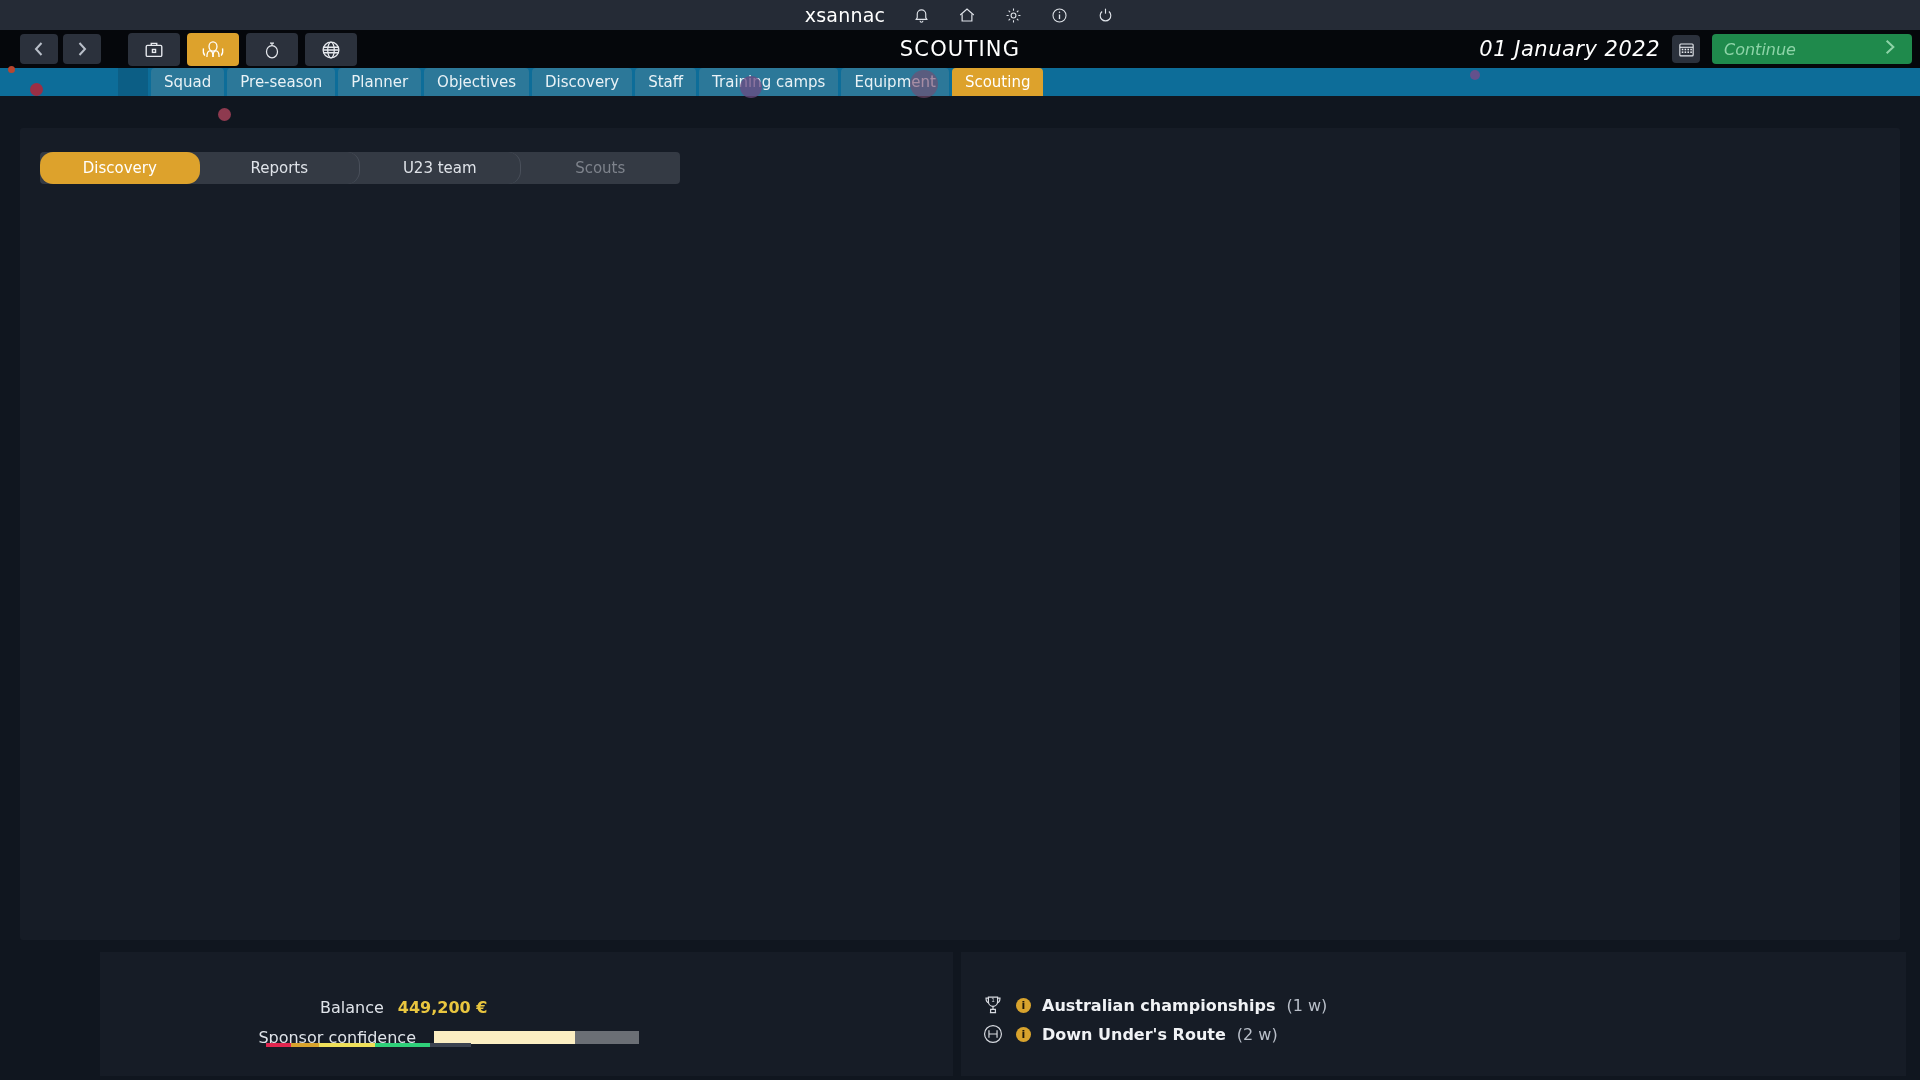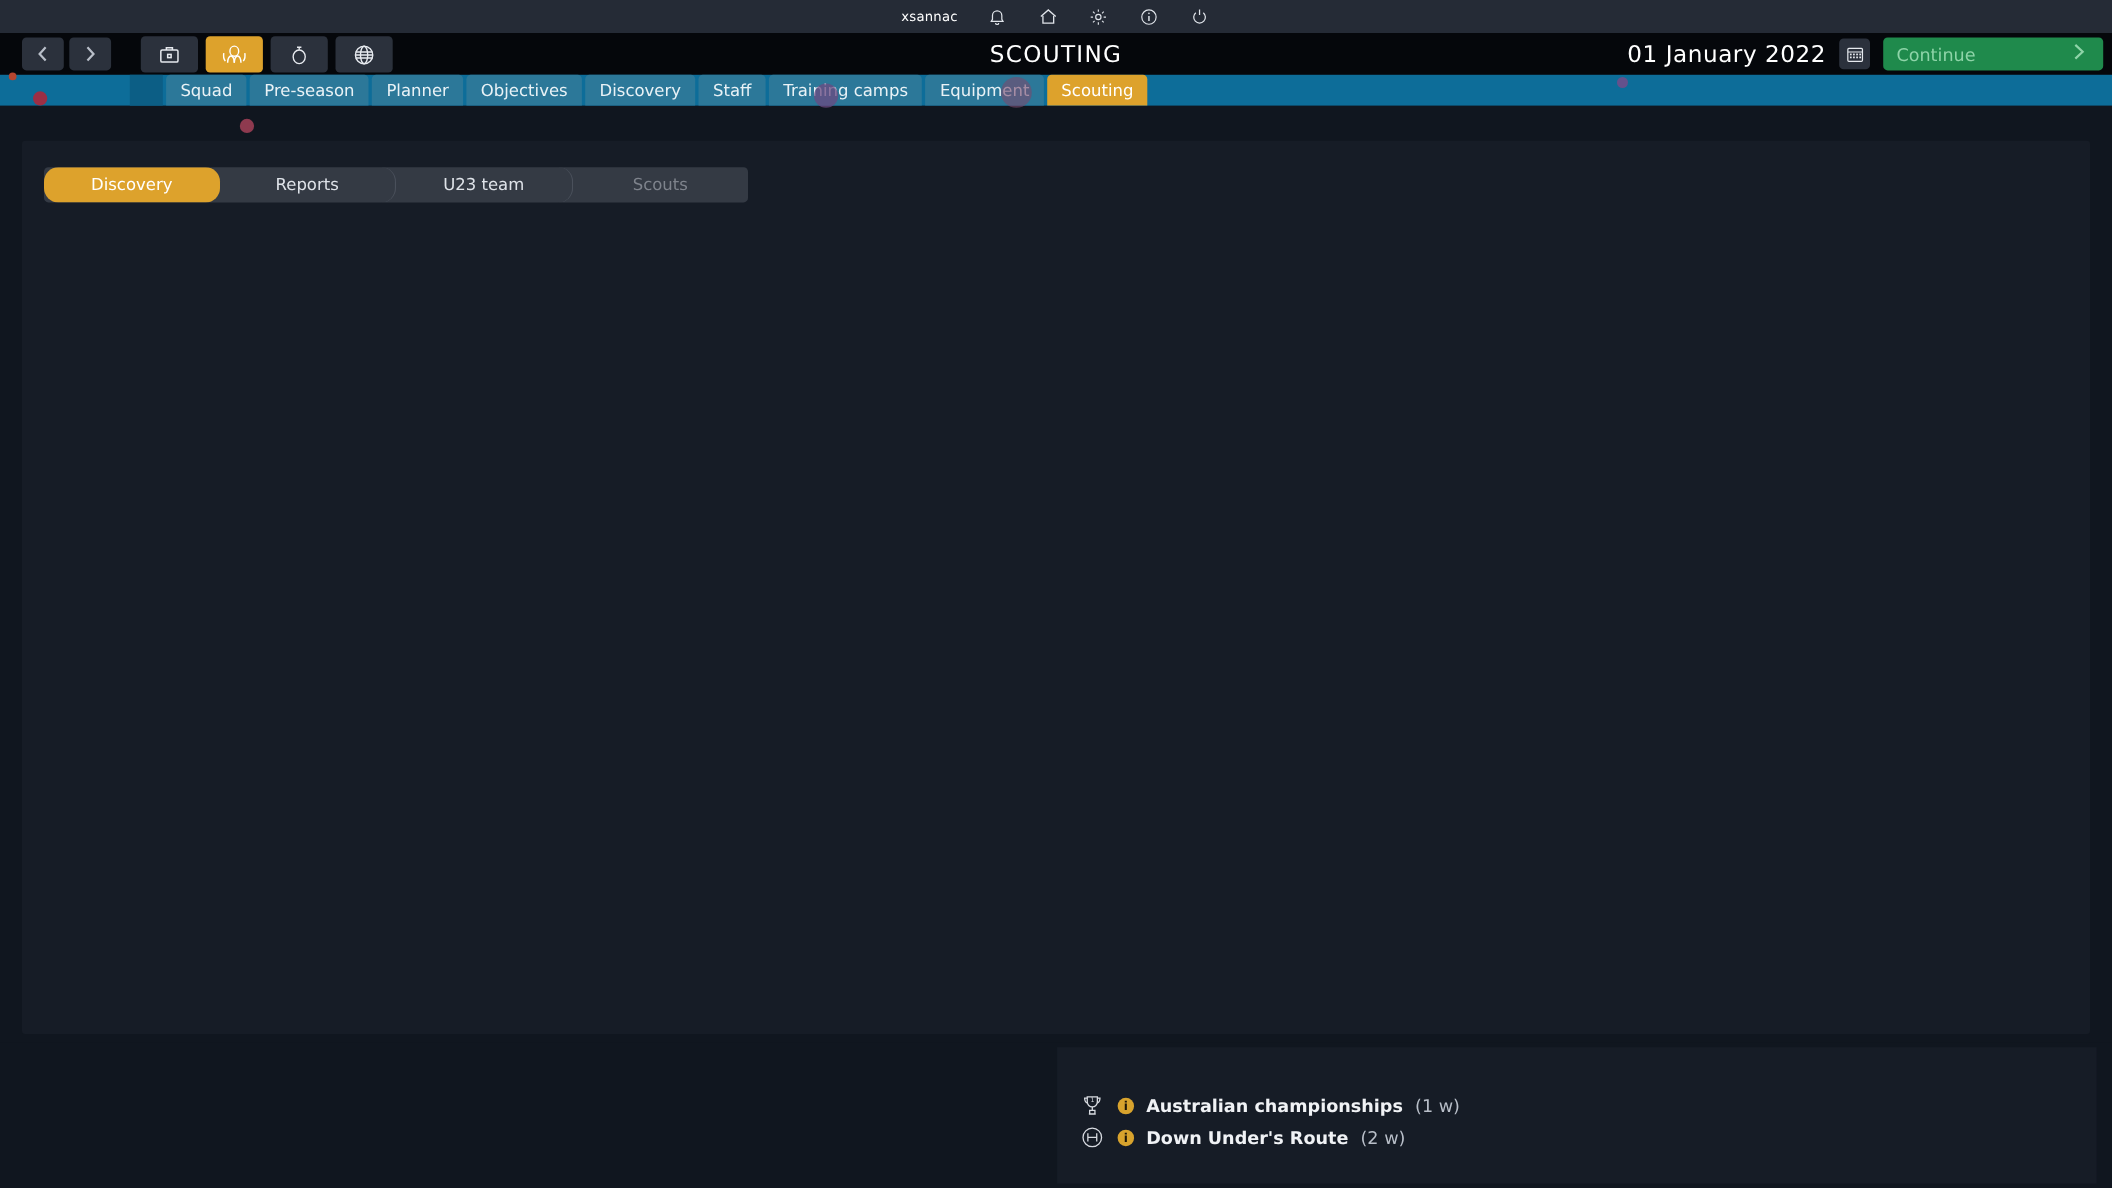--- a/index.html
+++ b/index.html
@@ -9,21 +9,21 @@
     background:#10161f; color:#e8eaee; font-size:15px;
     -webkit-font-smoothing:antialiased;
   }
 
   
   #titlebar{
     position:absolute; left:0; top:0; width:1920px; height:30px;
     background:#252b36; display:flex; align-items:center; justify-content:center; gap:26px;
     z-index:40;
   }
-  #titlebar .user{ font-size:12px; color:#ffffff; letter-spacing:.2px; }
+  #titlebar .user{ font-size:19px; color:#ffffff; letter-spacing:.2px; }
   #titlebar .ticon{ width:20px;height:20px; display:flex;align-items:center;justify-content:center; }
   #titlebar svg{ display:block; }
 
   
   #banner{
     position:absolute; left:0; top:0; width:1920px; height:36px; overflow:hidden; z-index:10;
   }
 
   
   #header{
@@ -42,21 +42,21 @@
     display:flex;align-items:center;justify-content:center;cursor:pointer;color:#e6e9ee;
   }
   .modsq.active{ background:#dda22c; color:#fff; }
   #page-title{
     position:absolute; left:0; top:0; width:1920px; height:38px;
     display:flex;align-items:center;justify-content:center;
     font-size:21px; letter-spacing:1.2px; color:#ffffff; font-weight:400;
     pointer-events:none;
   }
   #hdr-right{
-    position:absolute; right:8px; top:0; height:38px; display:flex; align-items:center; gap:12px;
+    position:absolute; right:8px; top:0; height:38px; display:flex; align-items:center; gap:12px;font-style:italic;
   }
   #date-txt{ font-size:21px; color:#ffffff; letter-spacing:.5px; }
   #cal-btn{
     width:28px;height:28px;border-radius:4px;background:#2b313c;
     display:flex;align-items:center;justify-content:center;cursor:pointer;
   }
   #continue-btn{
     width:200px;height:30px;border-radius:4px;background:#1f8a4c;
     display:flex;align-items:center;justify-content:space-between;
     padding:0 12px; cursor:pointer;
@@ -667,20 +667,39 @@
       </div>
     </div>
   <div id="sc-up">▲</div>
   <div id="sc-track">
     <div id="sc-thumb"></div>
   </div>
   <div id="sc-dn">▼</div>
 </div>
 
 <div id="botbar">
+  <div id="fin-panel">
+    <div class="fin-row" id="bal-row">
+      <span class="k">Balance</span>
+      <span class="v">449,200 €</span>
+    </div>
+    <div class="fin-row" id="spn-row">
+      <span class="k">Sponsor confidence</span>
+      <span id="spn-bar">
+        <span id="spn-fill" style="width: 69%;"></span>
+      </span>
+    </div>
+    <div id="spn-scale">
+        <i style="background: rgb(226, 38, 79); width: 12%;"></i>
+        <i style="background: rgb(216, 163, 45); width: 14%;"></i>
+        <i style="background: rgb(239, 224, 90); width: 27%;"></i>
+        <i style="background: rgb(47, 208, 122); width: 27%;"></i>
+        <i style="background: rgb(60, 67, 80); width: 20%;"></i>
+      </div>
+  </div>
 
 
   <div id="ev-panel">
     <div class="ev" id="ev1">
       <span class="eicon">
         <svg width="22" height="22" viewBox="0 0 24 24" fill="none" stroke="#d7dae0" stroke-width="1.3">
           <path d="M7 3.4h10v5a5 5 0 0 1-10 0z"></path>
             <path d="M7 4.6H4.4c0 3 1.2 4.6 2.9 5M17 4.6h2.6c0 3-1.2 4.6-2.9 5"></path>
           <path d="M12 13.4v3.4M8.6 20.4h6.8M9.4 16.8h5.2v3.6H9.4z"></path>
           <text x="10.2" y="8.6" fill="#d7dae0" stroke="none" font-size="6.2" font-family="DejaVu Sans, sans-serif">1</text>

